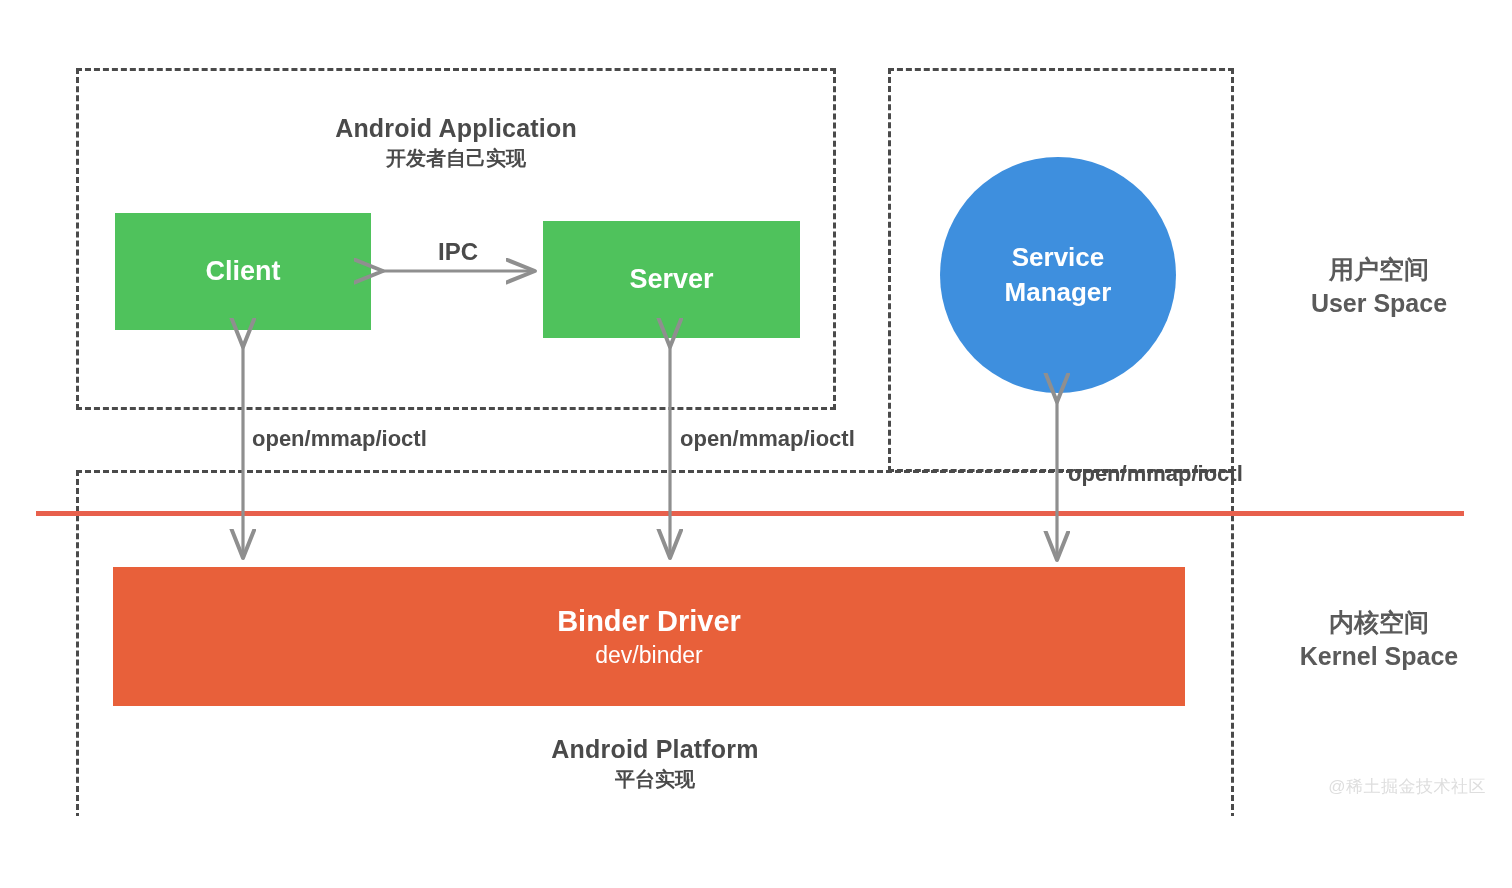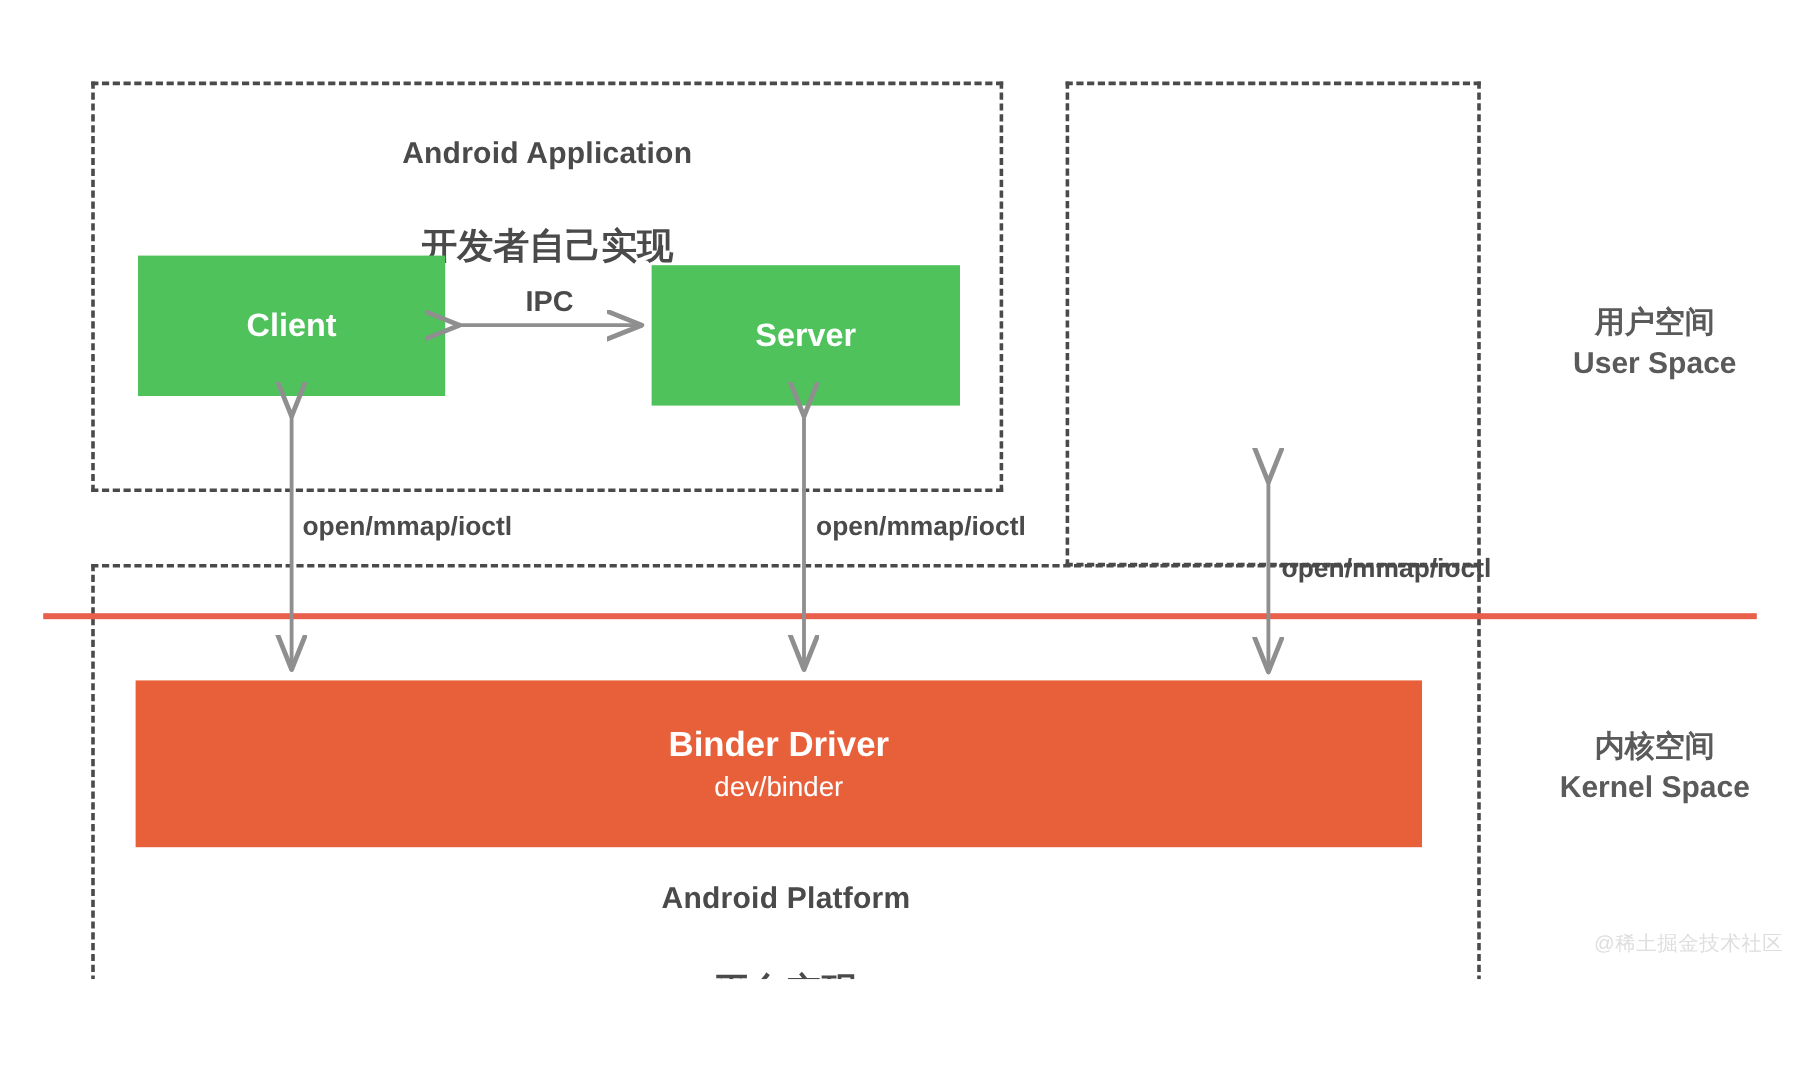--- a/index.html
+++ b/index.html
@@ -38,23 +38,22 @@
     pointer-events: none;
   }
   .section-title .en {
     display: block;
     font-size: 25px;
     font-weight: bold;
     letter-spacing: .2px;
   }
   .section-title .cn {
     display: block;
-    font-size: 30px;
-    font-weight: bold;
-    margin-top: 41px;
+    font-size: 20px;
+    font-weight: bold;
   }
   #app-title      { left: 76px;  top: 112px; width: 760px; }
   #platform-title { left: 76px;  top: 733px; width: 1158px; }
 
   
   .block {
     position: absolute;
     display: flex;
     flex-direction: column;
     align-items: center;
@@ -180,20 +179,24 @@
 
   <div class="block" id="server-box">
     <span class="title">Server</span>
   </div>
 
   <div class="block" id="binder-box">
     <span class="title">Binder Driver</span>
     <span class="sub">dev/binder</span>
   </div>
 
+  <div id="sm-circle">
+    <span>Service</span>
+    <span>Manager</span>
+  </div>
 
   <div id="boundary-line"></div>
 
   <svg id="arrow-layer" viewBox="0 0 1512 888">
     <defs>
       <marker id="ah" markerWidth="10" markerHeight="10" refX="8.4" refY="4" orient="auto" markerUnits="strokeWidth">
         <path d="M0,0.4 L9,4 L0,7.6" fill="none" stroke="#8f8f8f" stroke-width="1.25" stroke-linecap="round" stroke-linejoin="round"></path>
       </marker>
     </defs>
 

